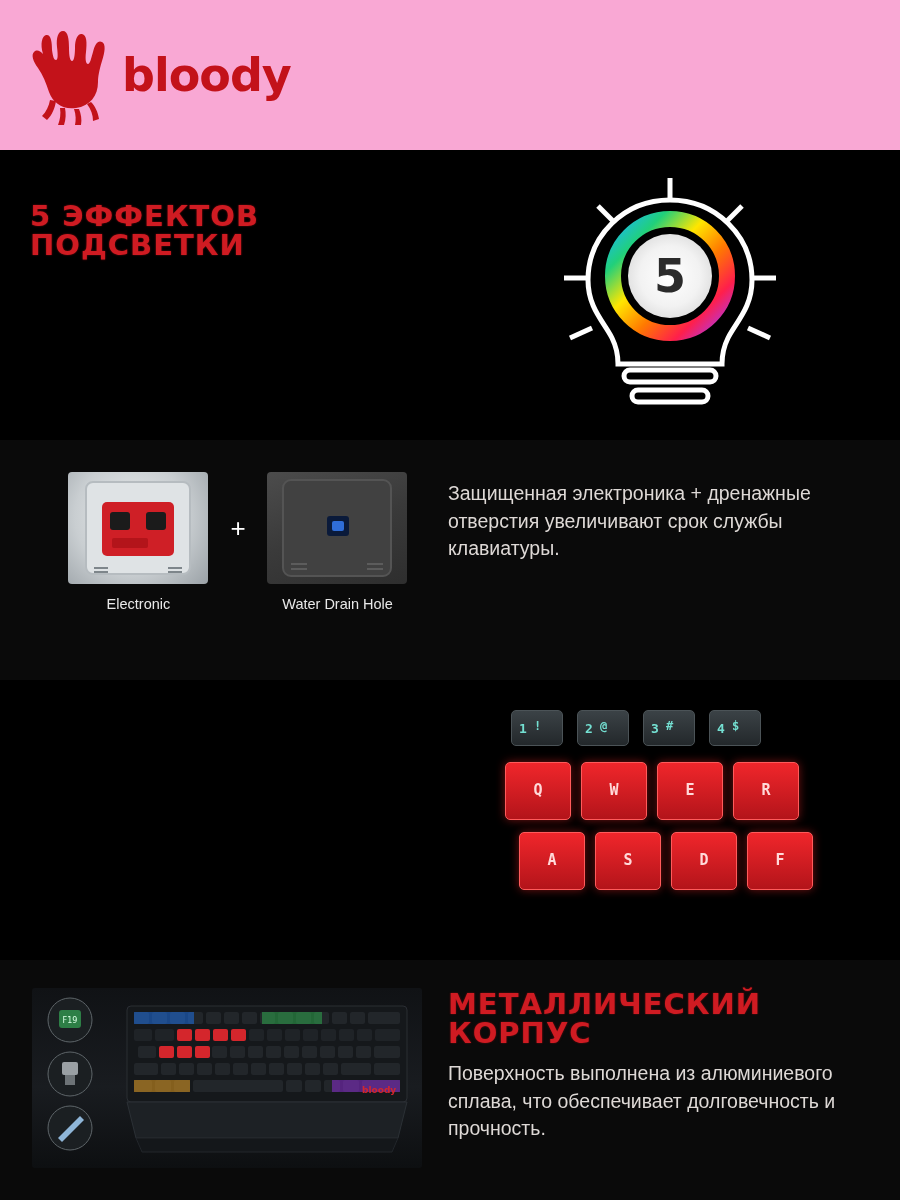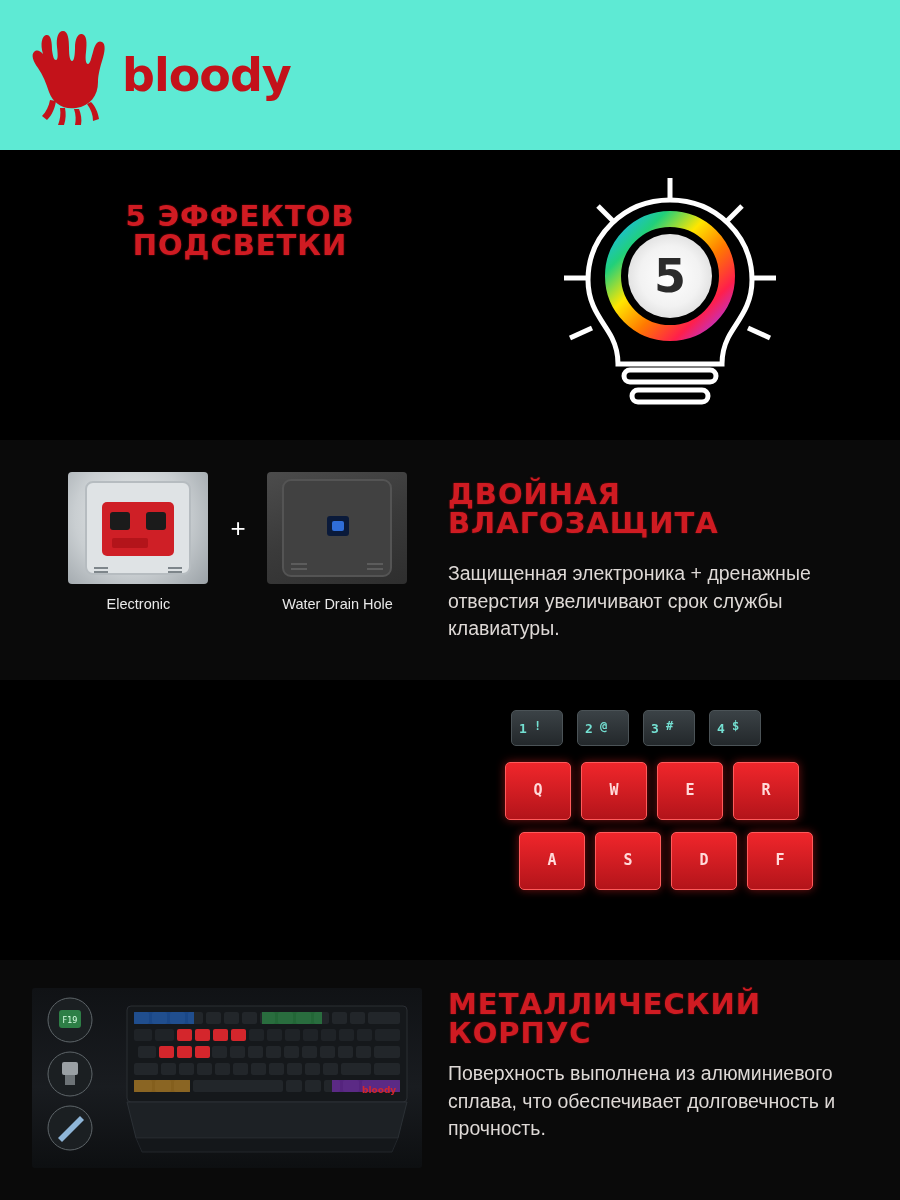--- a/index.html
+++ b/index.html
@@ -7,21 +7,21 @@
     background: #000;
     width: 900px;
     height: 1200px;
     font-family: "Liberation Sans", sans-serif;
     overflow: hidden;
   }
   .page {
     position: relative;
     width: 900px;
     height: 1200px;
-    background: #5eead4;
+    background: #f9a8d4;
   }
 
   
   .logo-block {
     position: absolute;
     top: 26px; left: 30px;
     width: 300px; height: 100px;
   }
   .logo-hand {
     position: absolute;
@@ -57,21 +57,21 @@
     text-shadow: 0 0 2px #7b0d10;
   }
   .body-text {
     font-size: 19.5px;
     line-height: 1.42;
     color: #ded9d6;
     font-family: "Liberation Sans", sans-serif;
   }
 
   
-  .s1-text { position: absolute; left: 30px; top: 52px; width: 420px; text-align: center; }
+  .s1-text { position: absolute; left: 30px; top: 52px; width: 420px; }
   .s1-text .headline { margin-bottom: 20px; }
   .bulb-wrap {
     position: absolute; right: 100px; top: 20px;
     width: 260px; height: 250px;
   }
 
   
   .s2-imgs {
     position: absolute; left: 68px; top: 32px;
     width: 340px; height: 170px;
@@ -251,21 +251,20 @@
               <line x1="100" y1="92" x2="116" y2="92"></line>
               <line x1="100" y1="97" x2="116" y2="97"></line>
             </g>
           </svg>
         </div>
         <div class="cap">Water Drain Hole</div>
       </div>
     </div>
 
     <div class="s2-text">
-      <div class="headline">ДВОЙНАЯ ВЛАГОЗАЩИТА</div>
       <div class="body-text">Защищенная электроника + дренажные отверстия увеличивают срок службы клавиатуры.</div>
     </div>
   </div>
 
   <div class="section sect-3">
 
     <div class="keys-wrap">
 
       <div class="kc kc-dark" style="left:6px;  top:0;">
         <span class="main">1</span>

